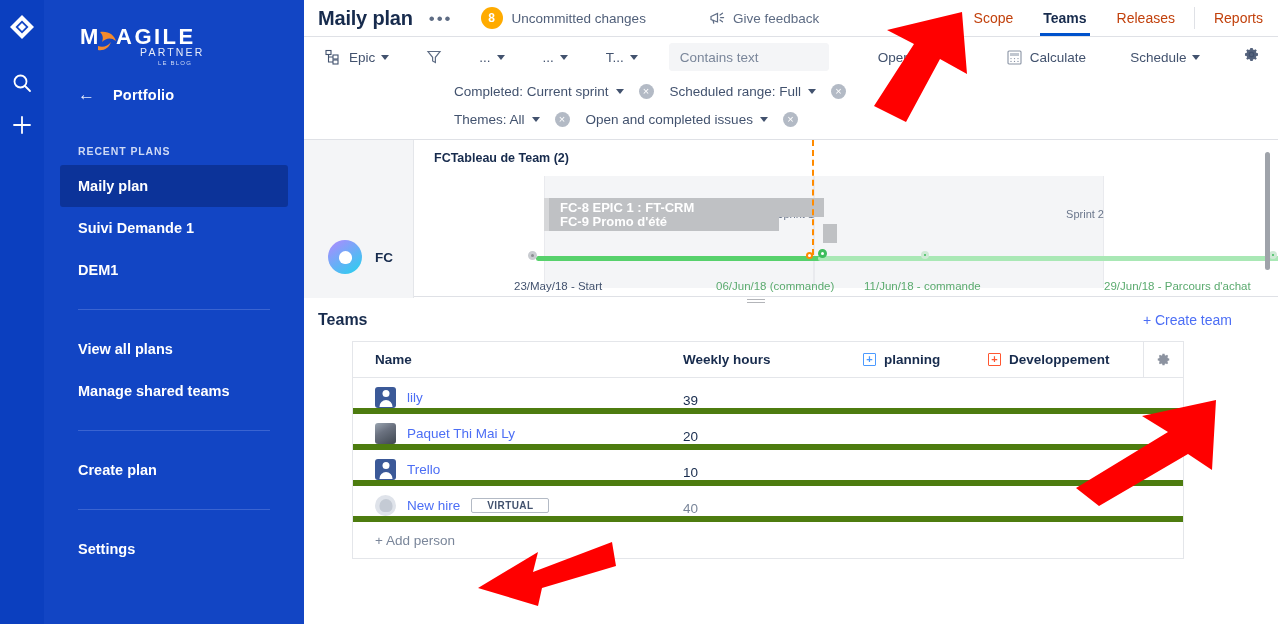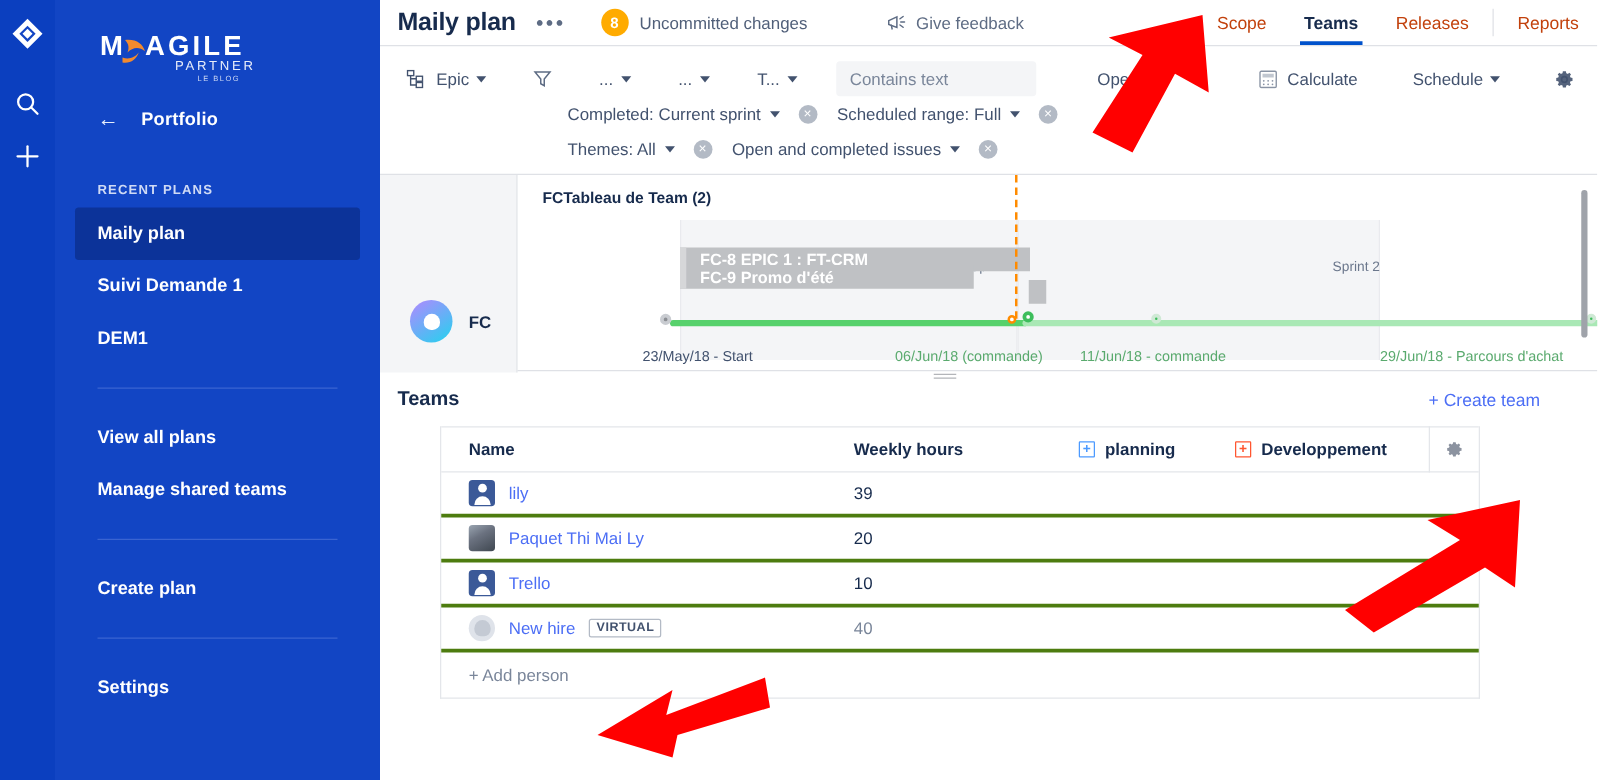--- a/index.html
+++ b/index.html
@@ -73,21 +73,21 @@
     display: flex; align-items: center; cursor: pointer; position: relative;
   }
   .tab.active { color: #172b4d; font-weight: bold; }
   .tab.active::after {
     content:""; position:absolute; left: 12px; right: 12px; bottom: 0; height: 3px; background: #0052cc;
   }
   .tab-div { width:1px; height:22px; background:#dfe1e6; margin: 0 4px; }
   .hdr-rule { height:1px; background:#dfe1e6; }
 
   
-  .toolbar { height: 40px; display:flex; align-items:flex-end; padding-left: 14px; gap: 16px; }
+  .toolbar { height: 40px; display:flex; align-items:center; padding-left: 14px; gap: 16px; }
   .tb-item {
     display:flex; align-items:center; font-size:13.5px; color:#42526e; cursor:pointer;
     padding: 0 7px; height: 28px; white-space: nowrap;
   }
   .caret { margin-left: 6px; border-left:4px solid transparent; border-right:4px solid transparent; border-top:5px solid #42526e;}
   .contains-box {
     width: 160px; height: 28px; background:#f4f5f7; border:1px solid #f4f5f7; border-radius:3px;
     display:flex; align-items:center; padding: 0 10px; font-size:13.5px; color:#7a869a; margin-left: 8px;
     cursor: text;
   }
@@ -145,36 +145,36 @@
   .tbl-head { display:flex; height: 37px; align-items:center; border-bottom:1px solid #e4e6ea; border-top:1px solid #e4e6ea;}
   .th { font-size:13.5px; font-weight:bold; color:#172b4d; display:flex; align-items:center;}
   .th-name { width: 330px; padding-left: 22px;}
   .th-hours { width: 180px; }
   .th-plan { width: 125px; }
   .th-dev { width: 155px; }
   .th-gear { flex:1; border-left:1px solid #e4e6ea; height:37px; display:flex; align-items:center; justify-content:center; color:#8c93a0; font-size:15px; cursor:pointer;}
   .plus-ico { width:13px;height:13px;border:1px solid #4c9aff; color:#4c9aff; font-size:11px; display:flex;align-items:center;justify-content:center; margin-right:8px; line-height:1; border-radius:1px;}
   .plus-ico.red { border-color:#ff5630; color:#ff5630; }
 
-  .tr { display:flex; height: 36px; align-items:center; border-bottom:3px solid #4d7c0f;}
+  .tr { display:flex; height: 36px; align-items:flex-end; border-bottom:6px solid #4d7c0f;}
   .tr:last-of-type { border-bottom:1px solid #ebecf0; }
   .td-name { width:330px; padding-left: 22px; display:flex; align-items:center;}
   .td-hours { width:180px; font-size:13.5px; color:#172b4d;}
   .td-hours.muted { color:#7a869a; }
   .av { width:21px;height:21px;border-radius:3px; margin-right:11px; flex:0 0 21px;}
   .av.blue { background:#3b5998; position:relative; }
   .av.blue::after{content:"";position:absolute;left:50%;top:3px;transform:translateX(-50%);width:7px;height:7px;border-radius:50%;background:#fff;}
   .av.blue::before{content:"";position:absolute;left:50%;bottom:1px;transform:translateX(-50%);width:13px;height:7px;border-radius:7px 7px 0 0;background:#fff;}
   .av.photo { background: linear-gradient(150deg,#9aa5b1 0%,#6b7280 40%,#3f4750 100%); }
   .av.ghost { background:#dfe3ea; border-radius:50%; position:relative;}
   .av.ghost::before{content:"";position:absolute;left:50%;top:4px;transform:translateX(-50%);width:13px;height:13px;border-radius:50% 50% 40% 40%;background:#c4cad4;}
   .person-link { font-size:13.5px; color:#4c6ef5; cursor:pointer; }
   .virtual-tag {
     margin-left: 11px; font-size:10px; font-weight:bold; letter-spacing:.4px; color:#42526e;
-    border:1px solid #b3bac5; border-radius:2px; padding: 1px 5px;
+    border:1px solid #b3bac5; border-radius:2px; padding: 1px 15px;
   }
   .add-person { height: 36px; display:flex; align-items:center; padding-left: 22px; font-size:13.5px; color:#7a869a; cursor:pointer;}
 
   
   .arrow { position:absolute; pointer-events:none; }
 </style>
 </head>
 <body>
 
 <div id="app">

